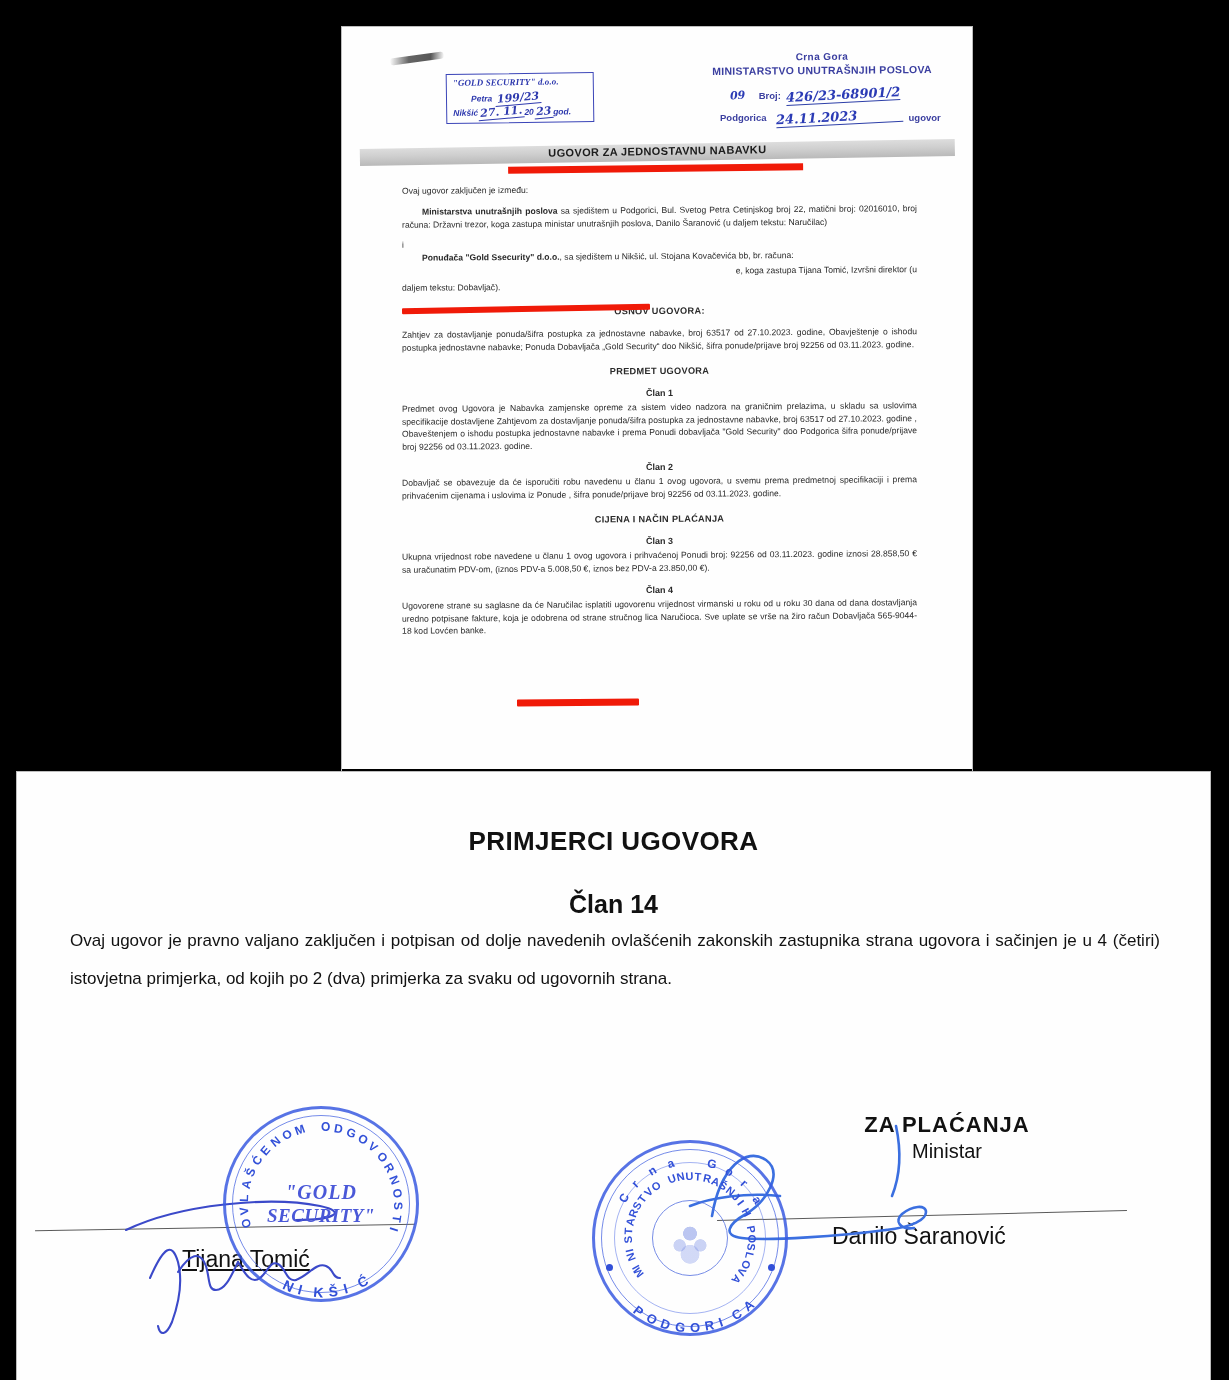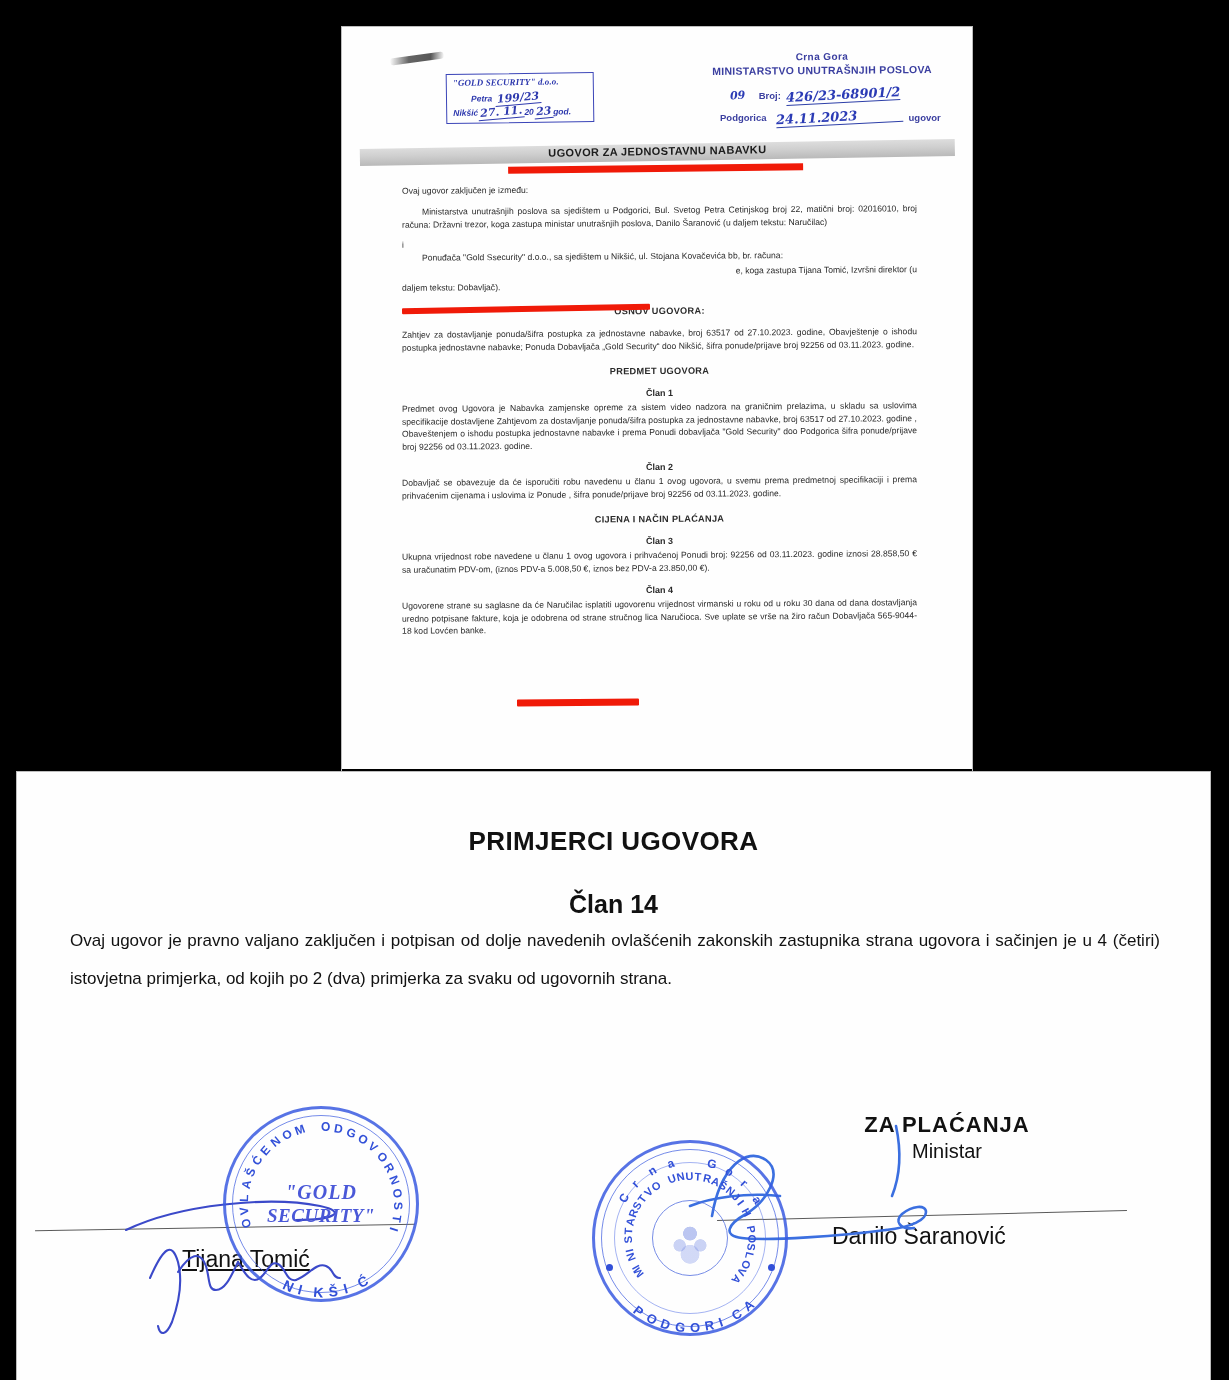--- a/index.html
+++ b/index.html
@@ -55,21 +55,21 @@
               background:linear-gradient(180deg,#ddd 0%,#cfcfcf 45%,#b9b9b9 100%);}
   .title-text{position:absolute;left:0;top:1px;width:100%;text-align:center;
               font-size:11px;font-weight:700;letter-spacing:.35px;color:#1c1c1c;}
   .title-red{position:absolute;left:148px;top:21px;width:295px;height:6.5px;
              background:#f01a08;transform:rotate(.25deg);}
 
   
   .body{position:absolute;left:60px;top:156px;width:515px;font-size:8.6px;
         line-height:12.6px;color:#2a2a2a;}
   .p{margin:0 0 8px 0;text-align:justify;transform:rotate(-0.4deg);}
-  .b{font-weight:400;padding-left:20px;}
+  .b{font-weight:700;padding-left:20px;}
   .h-center{text-align:center;font-weight:700;font-size:9.2px;letter-spacing:.3px;
             margin:13px 0 9px;transform:rotate(-0.4deg);}
   .clan{text-align:center;font-weight:700;font-size:9px;margin:9px 0 2px;
         transform:rotate(-0.4deg);}
   .tiny-i{font-size:8.4px;margin:0 0 1px;}
 
   
   .redact{position:absolute;background:#f01a08;border-radius:1px;}
   #redact-account{left:60px;top:279px;width:248px;height:6px;transform:rotate(-1deg);}
   #redact-price{left:175px;top:672px;width:122px;height:7px;transform:rotate(-.4deg);}

